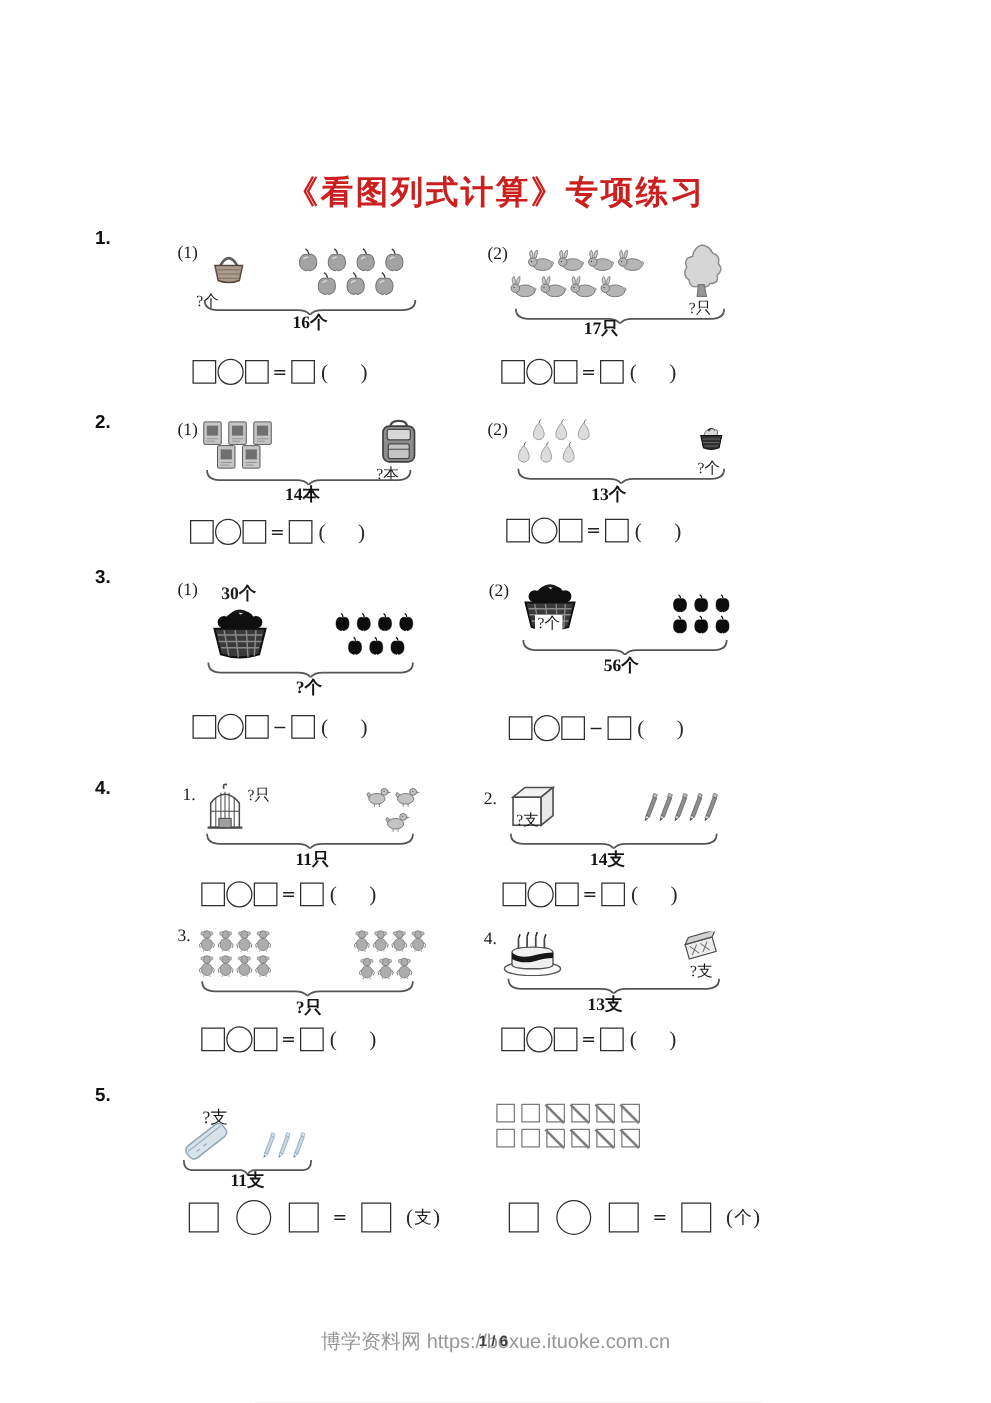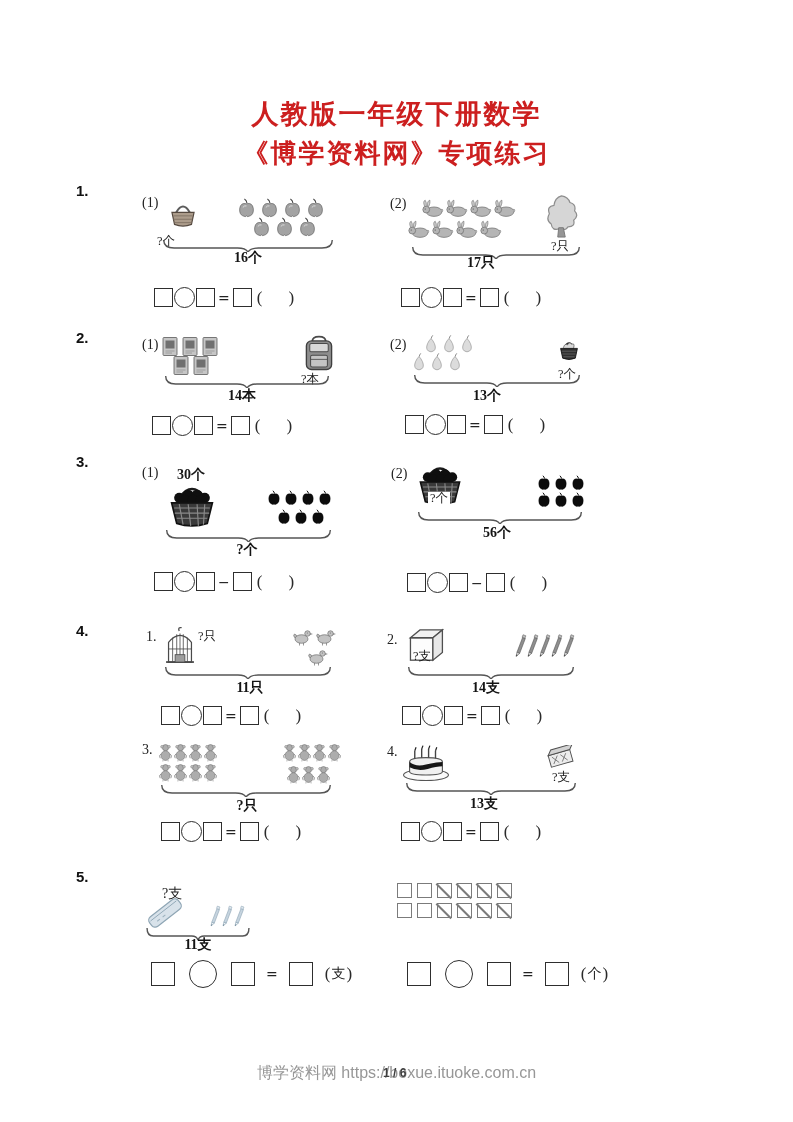--- a/index.html
+++ b/index.html
@@ -171,22 +171,21 @@
     <g transform="rotate(-38 23 22)">
       <rect x="2" y="15" width="42" height="14" rx="5" fill="#d8e2ea" stroke="#8fa6b5" stroke-width="1.4"></rect>
       <path d="M4 19 H42" stroke="#8fa6b5" stroke-width="1"></path>
       <path d="M10 24 H14 M18 24 H22" stroke="#9db2bf" stroke-width="1.2"></path>
     </g>
   </symbol>
 </svg>
 
 <div id="page">
 
-  <div class="title title1" style="color: rgb(204, 31, 31);">人教版一年级下册数学</div>
-  <div class="title title2" style="color: rgb(204, 31, 31);">《博学资料网》专项练习</div>
+  <div class="title title2" style="color: rgb(204, 31, 31);">《看图列式计算》专项练习</div>
 
   <div class="pnum" style="top:182px">1.</div>
   <div class="pnum" style="top:329px">2.</div>
   <div class="pnum" style="top:453px">3.</div>
   <div class="pnum" style="top:622px">4.</div>
   <div class="pnum" style="top:868px">5.</div>
 
   <div class="part" style="left:140px;top:192px;width:210px;height:128px">
     <span class="plabel" style="left:2px;top:3px">(1)</span>
     <span class="obj" style="left:25px;top:6px;width:36px;height:34px">

